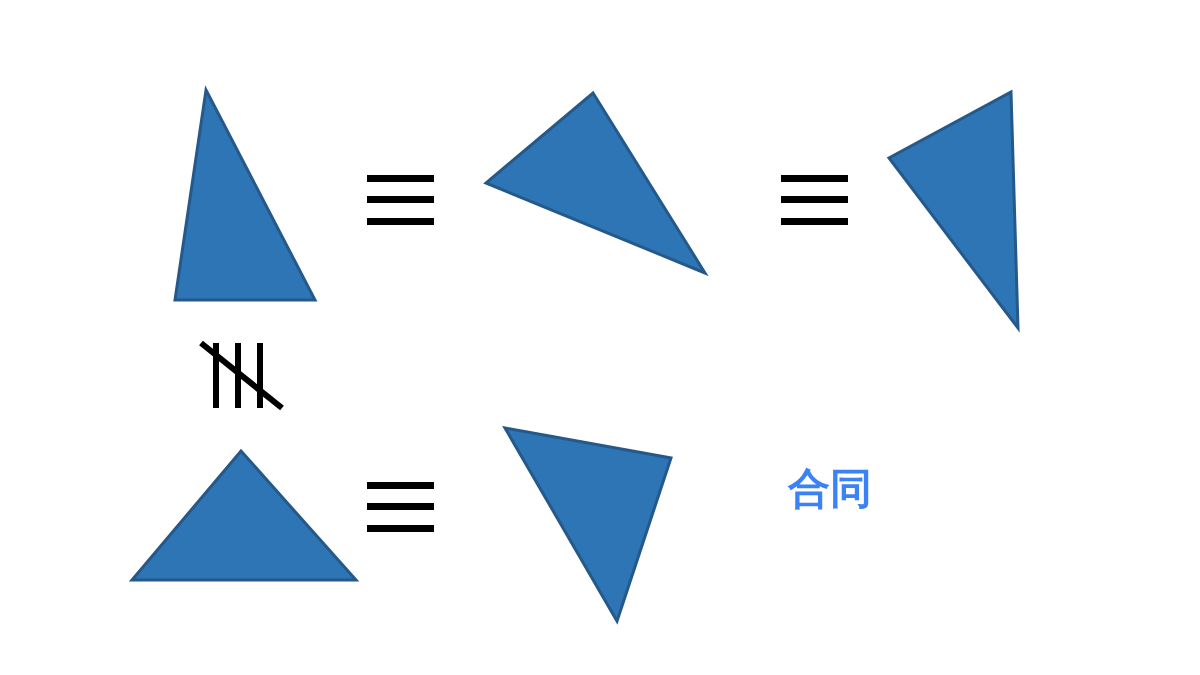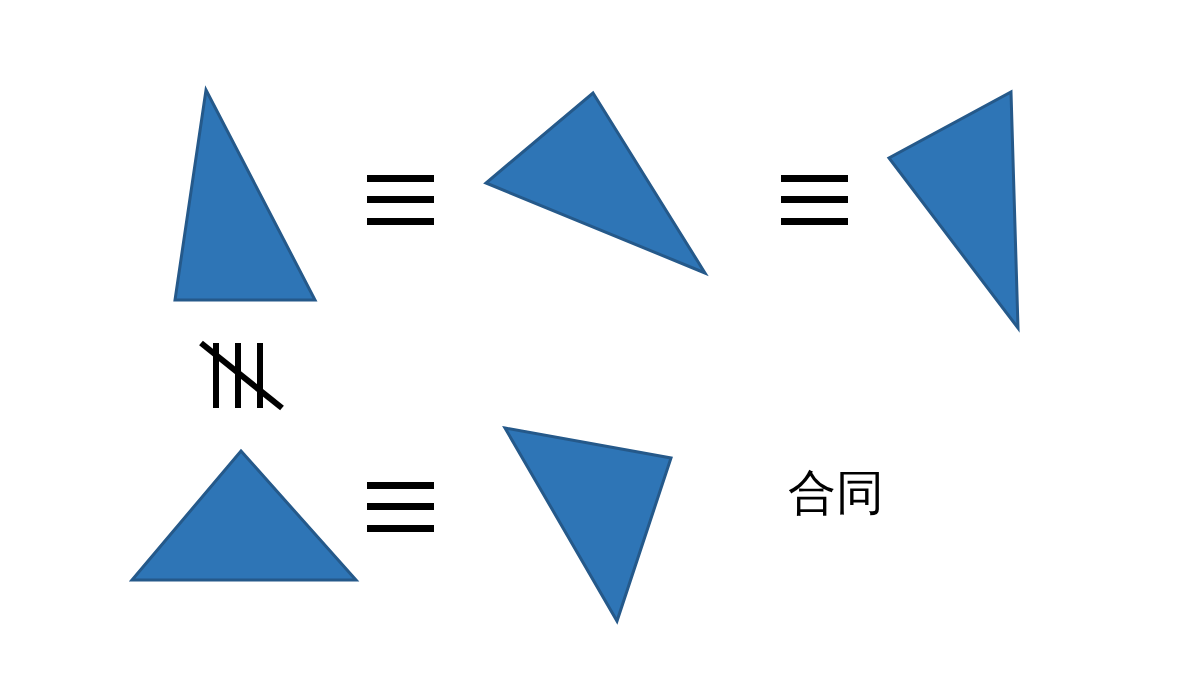--- a/index.html
+++ b/index.html
@@ -1,19 +1,19 @@
 <!DOCTYPE html>
 <html><head>
 <meta charset="utf-8">
 <style>
   html, body { margin:0; padding:0; background:#ffffff; }
   body { width:1200px; height:675px; position:relative; overflow:hidden;
          font-family:"DejaVu Sans", sans-serif; }
   svg.stage { position:absolute; left:0; top:0; }
-  .label { position:absolute; color:#000000; font-weight:normal; font-size:48px;
+  .label { position:absolute; color:#3b82f6; font-weight:bold; font-size:42px;
            line-height:1; letter-spacing:0px; font-family:"DejaVu Sans", sans-serif; }
 </style>
 </head>
 <body>
 
 <svg class="stage" width="1200" height="675" viewBox="0 0 1200 675">
 
   <polygon id="tri0" fill="#2E75B6" stroke="#25598A" stroke-width="3" stroke-linejoin="miter" points="206,90 315,300 175,300"></polygon>
   <polygon id="tri1" fill="#2E75B6" stroke="#25598A" stroke-width="3" points="593,93 705,273 486,183"></polygon>
   <polygon id="tri2" fill="#2E75B6" stroke="#25598A" stroke-width="3" points="1011,92 1018,328 889,158"></polygon>

